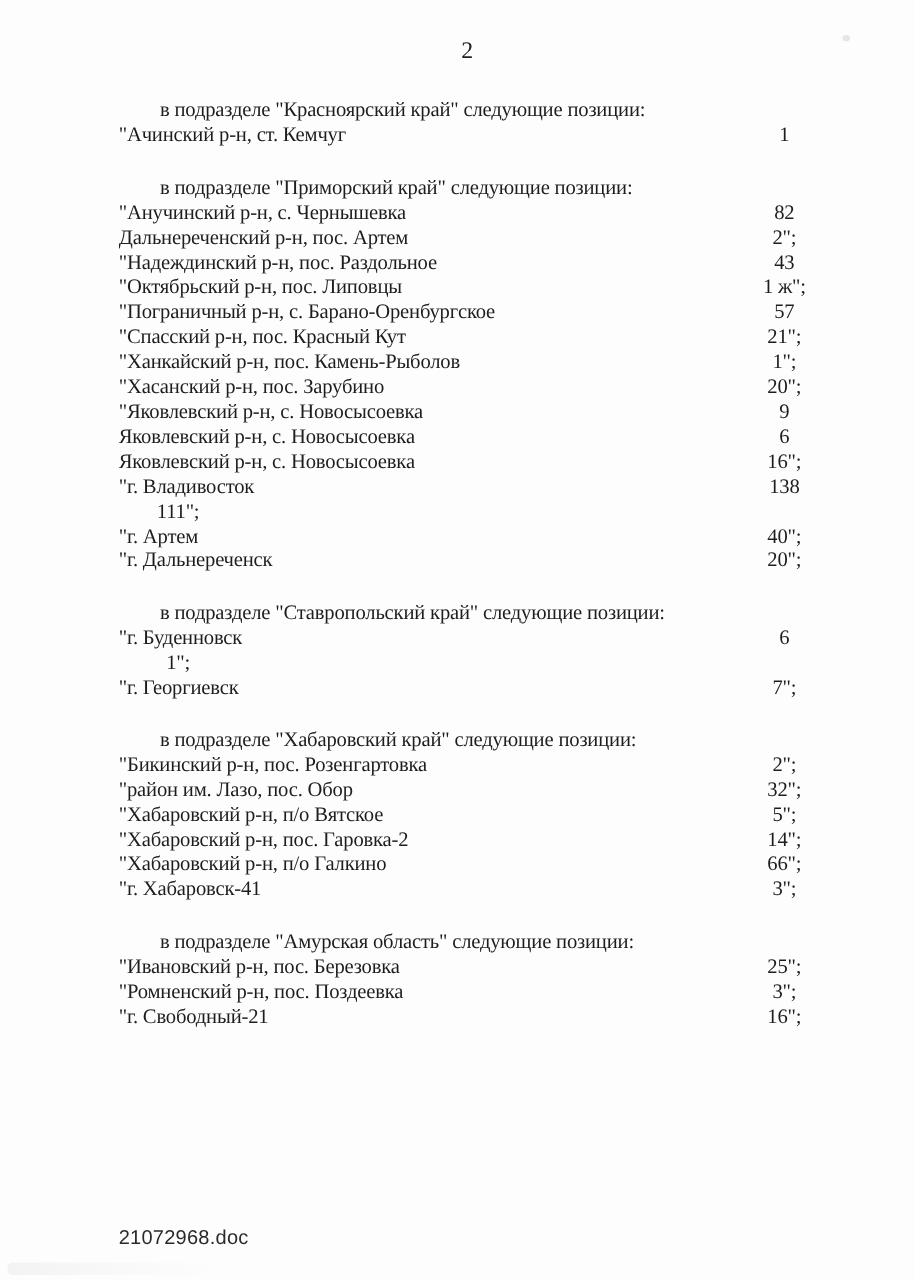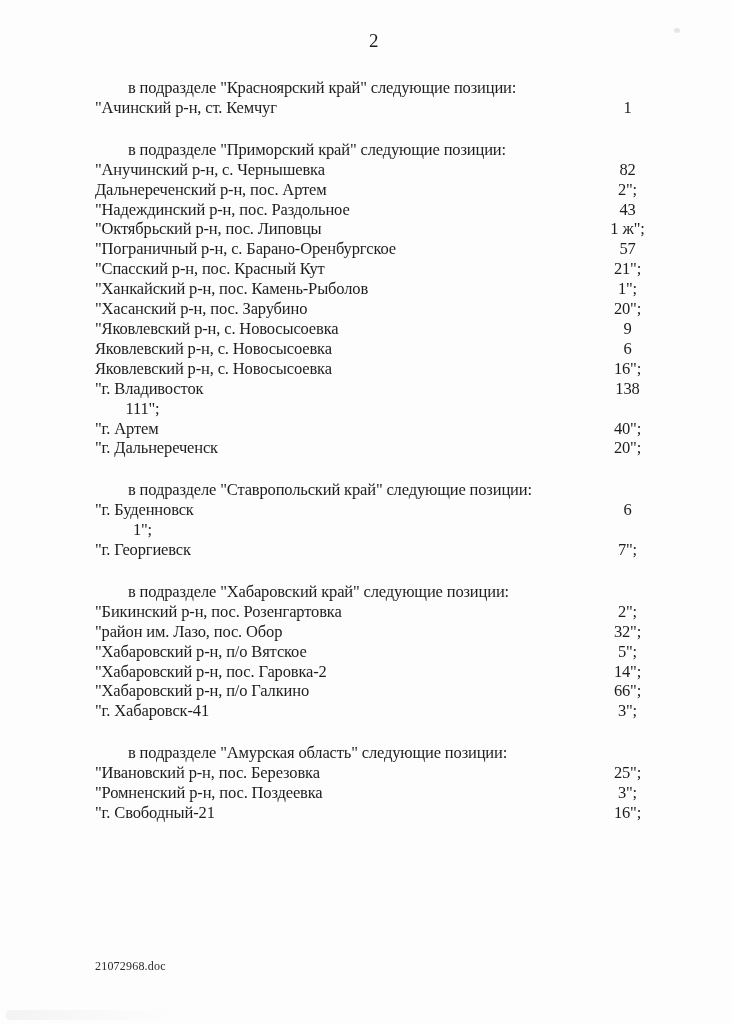--- a/index.html
+++ b/index.html
@@ -67,24 +67,24 @@
     white-space: nowrap;
     overflow: hidden;
   }
   .row-value {
     flex: 0 0 95px;
     text-align: center;
     white-space: nowrap;
   }
   .doc-footer {
     position: absolute;
-    top: 959px;
+    top: 982px;
     left: 95px;
-    font-family: Liberation Serif, serif;
-    font-size: 12px;
+    font-family: Liberation Sans, sans-serif;
+    font-size: 16px;
     letter-spacing: 0.2px;
     color: #2a2a2a;
   }
 </style>
 </head>
 <body>
 
 <div class="scan-speck-tr"></div>
 <div class="scan-smudge-bl"></div>
 

